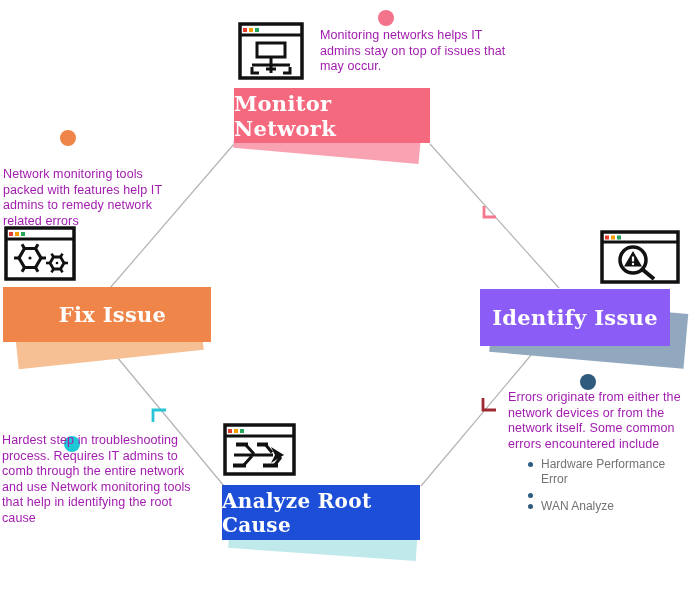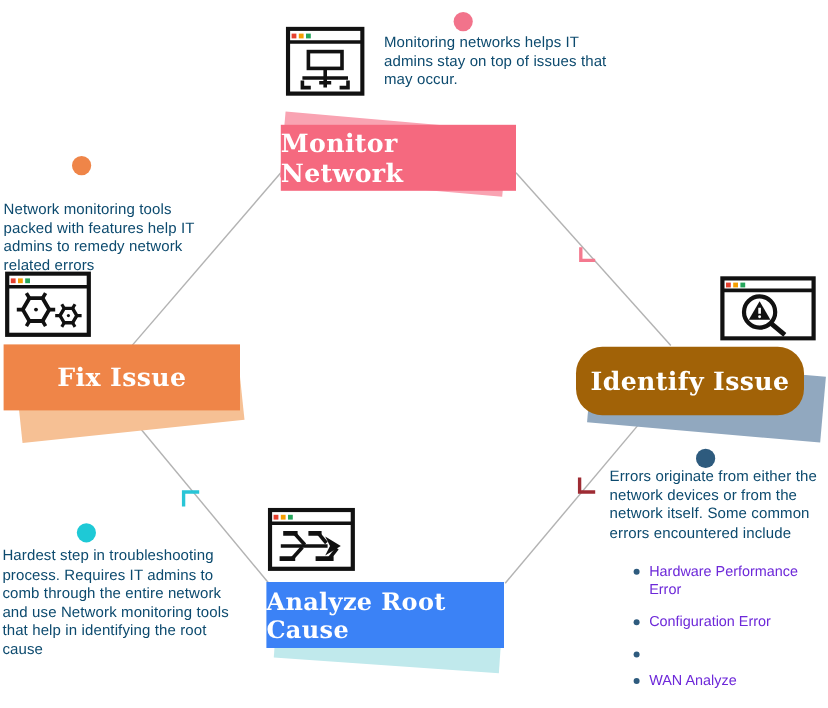--- a/index.html
+++ b/index.html
@@ -3,47 +3,47 @@
 <meta charset="utf-8">
 <style>
   html,body{margin:0;padding:0;background:#fff;}
   .canvas{position:relative;width:690px;height:590px;background:#fff;overflow:hidden;
           font-family:"Liberation Sans",sans-serif;}
   .connectors{position:absolute;left:0;top:0;z-index:1;}
   .ribbon{position:absolute;height:55px;z-index:2;}
   .banner{position:absolute;display:flex;align-items:center;justify-content:center;
           color:#fff;font-family:"DejaVu Serif",serif;font-weight:600;z-index:3;
           letter-spacing:.3px;}
-  .banner-monitor{left:234px;top:88px;width:196px;height:55px;font-size:21px;margin-top:16px;}
+  .banner-monitor{left:234px;top:88px;width:196px;height:55px;font-size:21px;}
   .ribbon-monitor{left:238px;top:93px;width:186px;transform:rotate(5deg);transform-origin:top left;}
   .banner-identify{left:480px;top:289px;width:190px;height:57px;font-size:21px;}
   .ribbon-identify{left:494px;top:297px;width:195px;transform:rotate(5deg);transform-origin:top left;}
   .banner-analyze{left:222px;top:485px;width:198px;height:55px;font-size:20px;}
   .ribbon-analyze{left:232px;top:493px;width:188px;transform:rotate(4deg);transform-origin:top left;}
-  .banner-fix{left:3px;top:287px;width:197px;height:55px;font-size:21px;}
+  .banner-fix{left:3px;top:287px;width:197px;height:55px;font-size:21px;padding-left:11px;}
   .ribbon-fix{left:12px;top:295px;width:186px;transform:rotate(-6deg);transform-origin:top right;}
-  .desc{position:absolute;font-size:12.5px;line-height:15.5px;color:#0c4a6e;z-index:4;
+  .desc{position:absolute;font-size:12.5px;line-height:15.5px;color:#a21caf;z-index:4;
         white-space:pre-line;letter-spacing:.1px;}
   .desc-monitor{left:320px;top:28px;width:210px;}
   .desc-fix{left:3px;top:153px;width:180px;margin-top:14px;}
   .desc-identify{left:508px;top:390px;width:195px;}
-  .desc-analyze{left:2px;top:456px;width:212px;}
+  .desc-analyze{left:2px;top:433px;width:212px;}
   .dot{position:absolute;width:16px;height:16px;border-radius:50%;z-index:4;}
   .dot-monitor{left:378px;top:10px;}
   .dot-fix{left:60px;top:130px;}
   .dot-identify{left:580px;top:374px;}
   .dot-analyze{left:64px;top:436px;}
   .icon{position:absolute;z-index:4;}
   .icon-monitor{left:238px;top:22px;}
   .icon-identify{left:600px;top:230px;}
   .icon-analyze{left:223px;top:423px;}
   .icon-fix{left:4px;top:226px;}
   .bullets{position:absolute;left:528px;top:457px;z-index:4;list-style:none;margin:0;padding:0;}
   .bullets li{display:flex;align-items:flex-start;font-size:12px;line-height:15px;
-              color:#6d28d9;margin-bottom:1px;margin-top:12px;}
+              color:#737373;margin-bottom:1px;}
   .bullet-dot{width:5px;height:5px;border-radius:50%;margin:5px 8px 0 0;flex:0 0 auto;}
 </style>
 </head>
 <body>
 
 <div class="canvas">
 
   <svg class="connectors" width="690" height="590">
     <line x1="430" y1="144" x2="559" y2="288" stroke-width="1.2" stroke="#b3b3b3"></line>
     <line x1="537" y1="348" x2="421" y2="486" stroke-width="1.2" stroke="#b3b3b3"></line>
@@ -55,24 +55,24 @@
   </svg>
 
   <div class="ribbon ribbon-monitor" style="background-color: rgb(249, 163, 178);"></div>
   <div class="ribbon ribbon-identify" style="background-color: rgb(145, 168, 191);"></div>
   <div class="ribbon ribbon-analyze" style="background-color: rgb(192, 233, 236);"></div>
   <div class="ribbon ribbon-fix" style="background-color: rgb(246, 192, 148);"></div>
 
   <div class="banner banner-monitor" style="background-color: rgb(245, 105, 127);">
     <span>Monitor Network</span>
   </div>
-  <div class="banner banner-identify" style="background-color: #a16207; border-radius: 22px;">
+  <div class="banner banner-identify" style="background-color: #8b5cf6;">
     <span>Identify Issue</span>
   </div>
-  <div class="banner banner-analyze" style="background-color: #3b82f6;">
+  <div class="banner banner-analyze" style="background-color: #1d4ed8;">
     <span>Analyze Root Cause</span>
   </div>
   <div class="banner banner-fix" style="background-color: rgb(239, 133, 72);">
     <span>Fix Issue</span>
   </div>
 
   <div class="dot dot-monitor" style="background-color: rgb(242, 115, 139);"></div>
   <div class="dot dot-fix" style="background-color: rgb(239, 133, 72);"></div>
   <div class="dot dot-identify" style="background-color: rgb(46, 91, 126);"></div>
   <div class="dot dot-analyze" style="background-color: rgb(30, 201, 214);"></div>
@@ -92,24 +92,20 @@
 process. Requires IT admins to
 comb through the entire network
 and use Network monitoring tools
 that help in identifying the root
 cause</div>
 
   <ul class="bullets">
     <li>
         <span class="bullet-dot" style="background-color: rgb(46, 91, 126);"></span>
         <span>Hardware Performance Error</span>
-      </li>
-    <li>
-        <span class="bullet-dot" style="background-color: rgb(46, 91, 126);"></span>
-        <span>Configuration Error</span>
       </li>
     <li>
         <span class="bullet-dot" style="background-color: rgb(46, 91, 126);"></span>
       </li>
     <li>
         <span class="bullet-dot" style="background-color: rgb(46, 91, 126);"></span>
         <span>WAN Analyze</span>
       </li>
   </ul>
 

